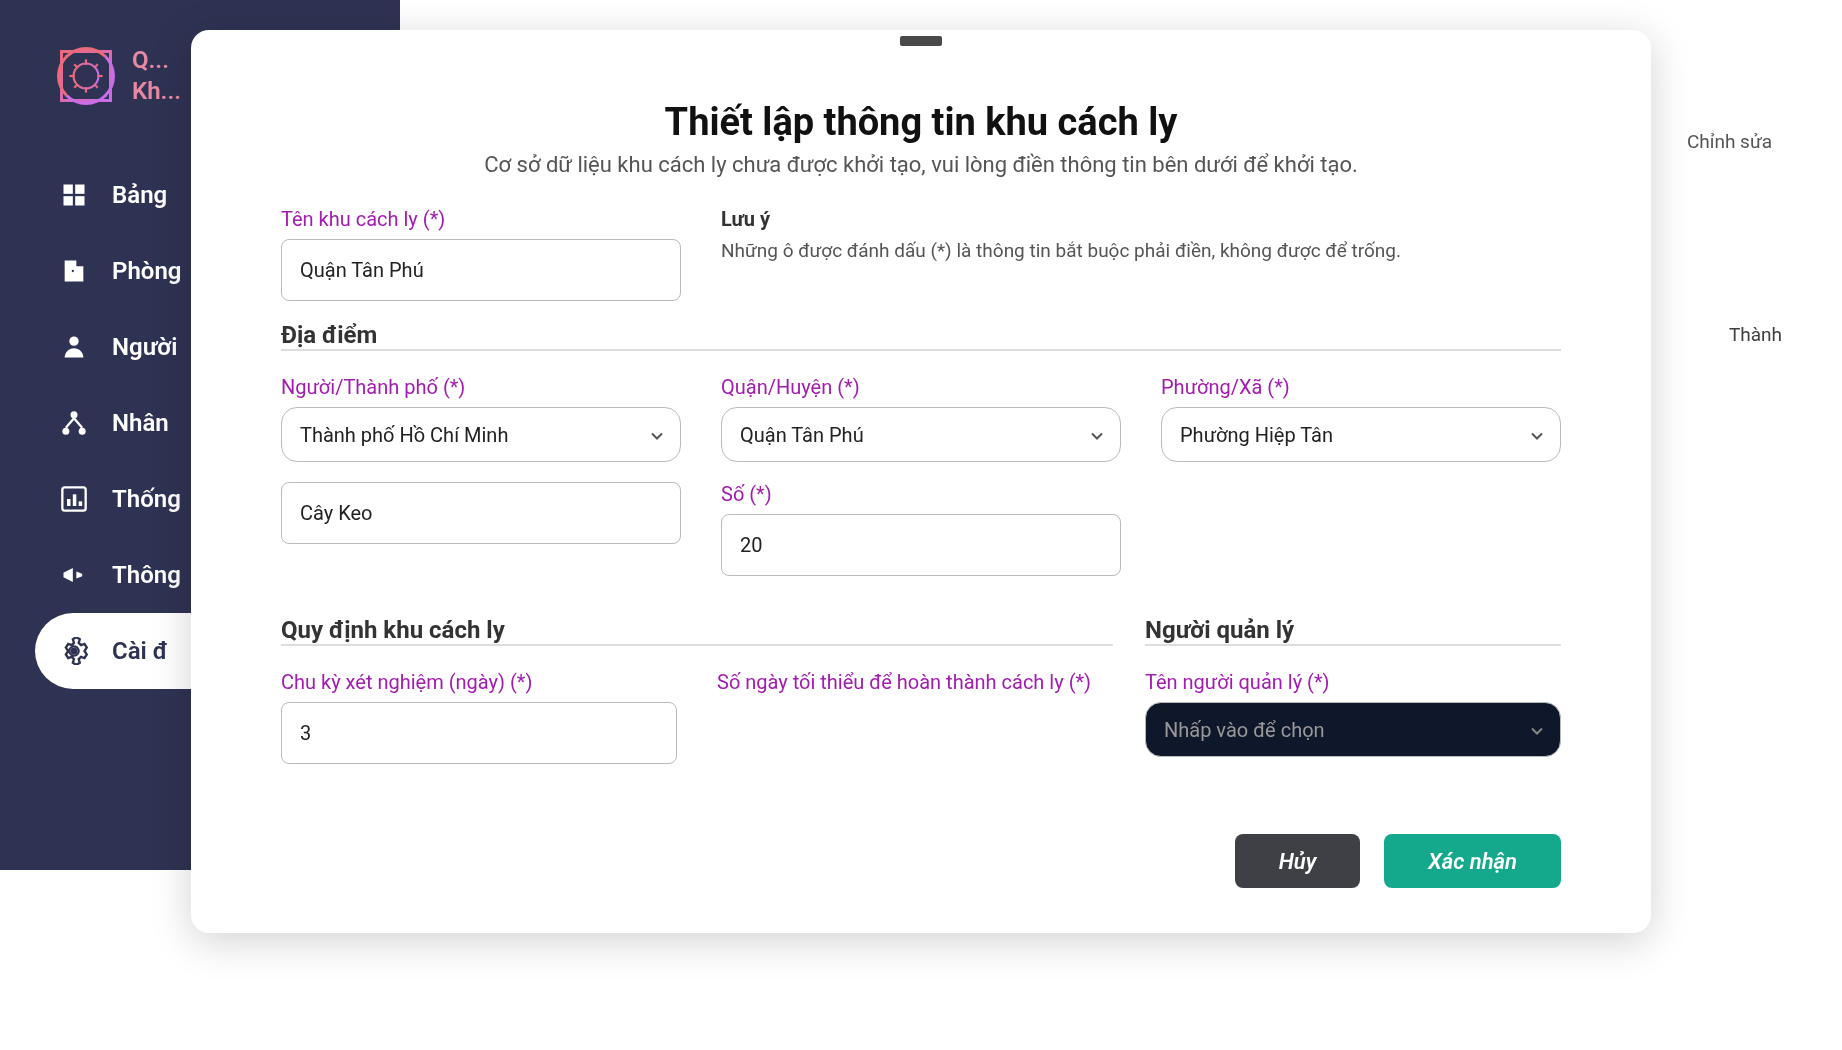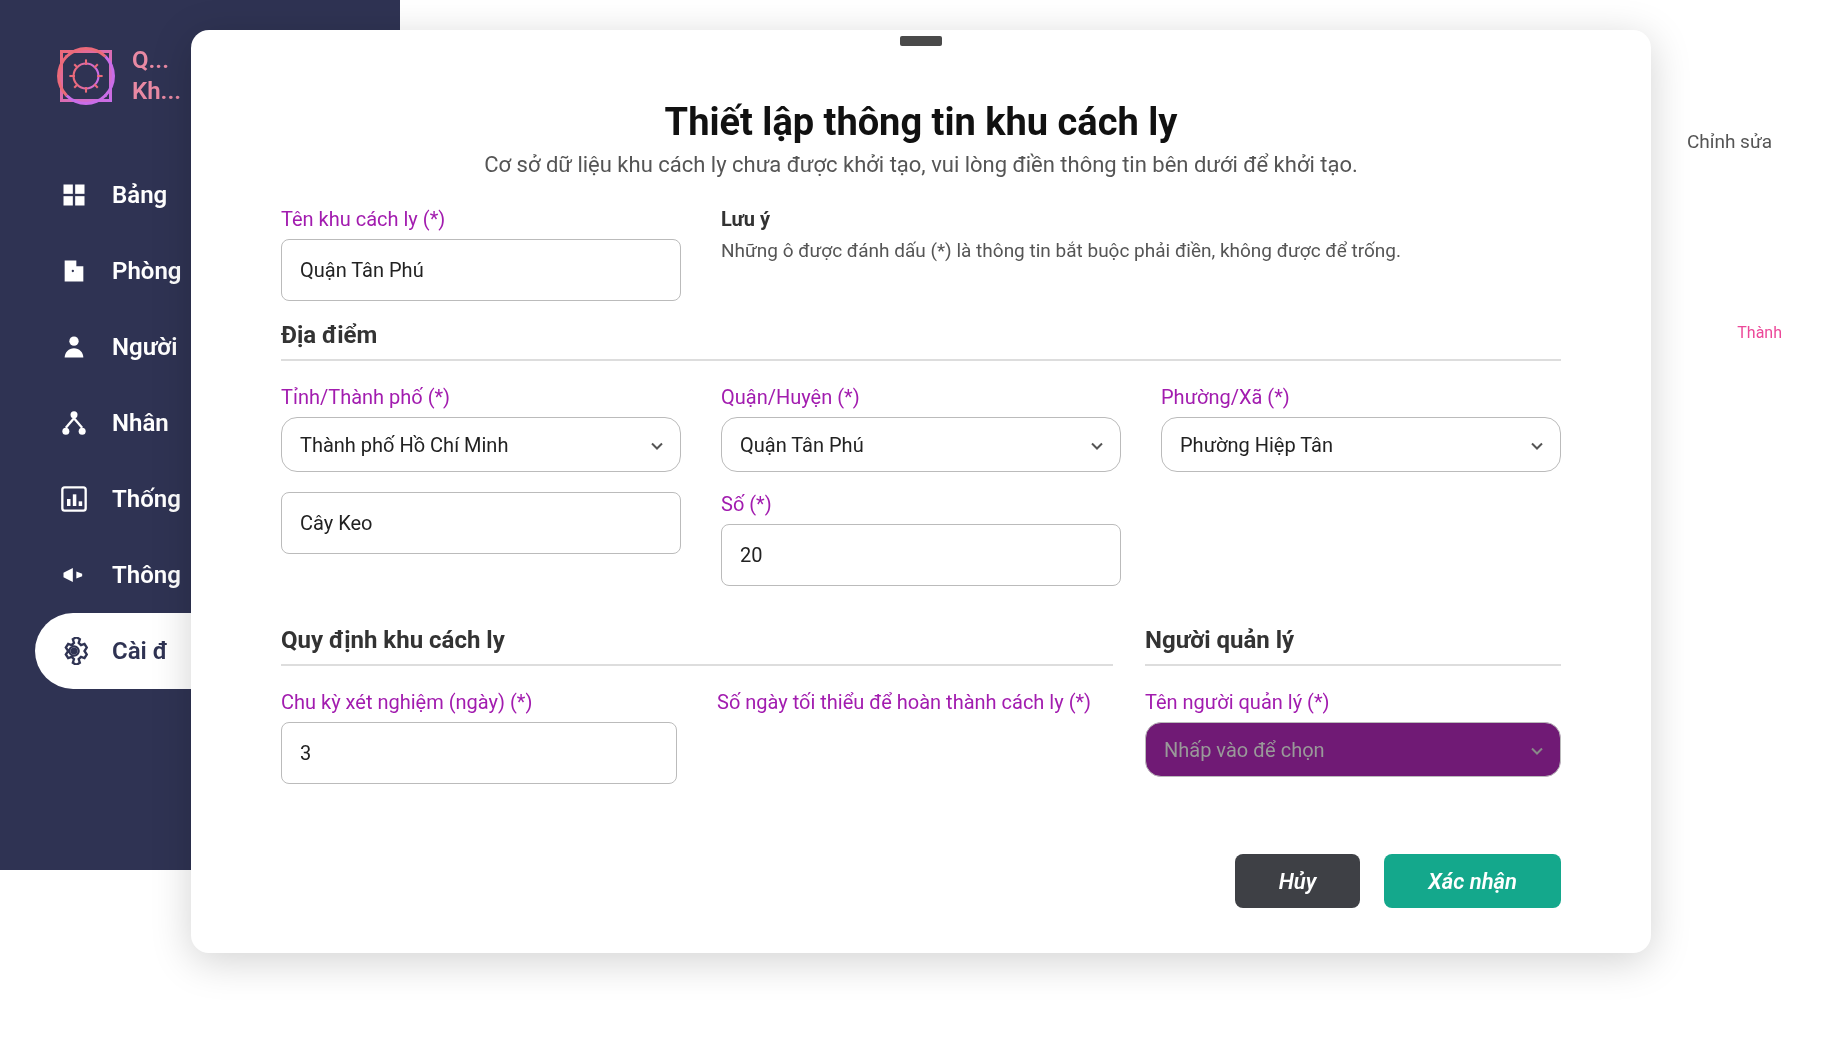--- a/index.html
+++ b/index.html
@@ -126,22 +126,22 @@
       color: #555;
       font-size: 19px;
       cursor: pointer;
     }
     
     .bg-text {
       position: absolute;
       right: 60px;
       top: 320px;
       text-align: right;
-      color: #ec4899;
-      font-size: 16px;
+      color: #404040;
+      font-size: 19px;
       line-height: 1.6;
     }
     
     
     .modal-overlay {
       position: absolute;
       inset: 0;
       display: flex;
       justify-content: center;
       align-items: flex-start;
@@ -242,37 +242,36 @@
       font-size: 20px;
       color: #222;
       background: #fff;
       appearance: none;
       cursor: pointer;
       display: flex;
       align-items: center;
     }
     
     .select-input.disabled {
-      background: #701a75;
+      background: #0f172a;
       color: #999;
     }
     
     .select-arrow {
       position: absolute;
       right: 18px;
       top: 50%;
       transform: translateY(-50%);
       pointer-events: none;
     }
     
     .section-header {
       font-size: 24px;
       font-weight: 700;
       color: #333;
-      padding-bottom: 10px;
       border-bottom: 2px solid #ddd;
       margin-top: 20px;
       margin-bottom: 24px;
     }
     
     .section-row {
       display: flex;
       gap: 32px;
     }
     
@@ -439,21 +438,21 @@
       <div class="form-col">
         <div class="note-heading">Lưu ý</div>
         <div class="note-text">Những ô được đánh dấu (*) là thông tin bắt buộc phải điền, không được để trống.</div>
       </div>
     </div>
 
     <h2 class="section-header">Địa điểm</h2>
 
     <div class="form-row">
       <div class="form-col">
-        <label class="field-label">Tỉnh/Thành phố (*)</label>
+        <label class="field-label">Người/Thành phố (*)</label>
         <div class="select-wrap">
           <div class="select-input">
             <span>Thành phố Hồ Chí Minh</span>
           </div>
           <span class="select-arrow">
             <svg width="12" height="8" viewBox="0 0 12 8">
                 <path d="M1 1l5 5 5-5" fill="none" stroke="#555" stroke-width="2"></path>
               </svg>
           </span>
         </div>

